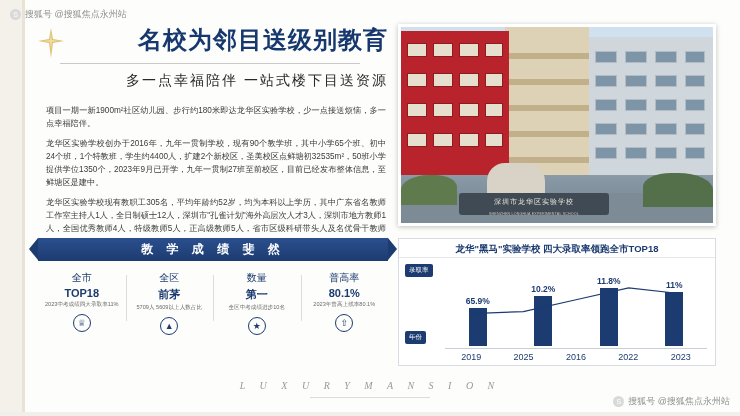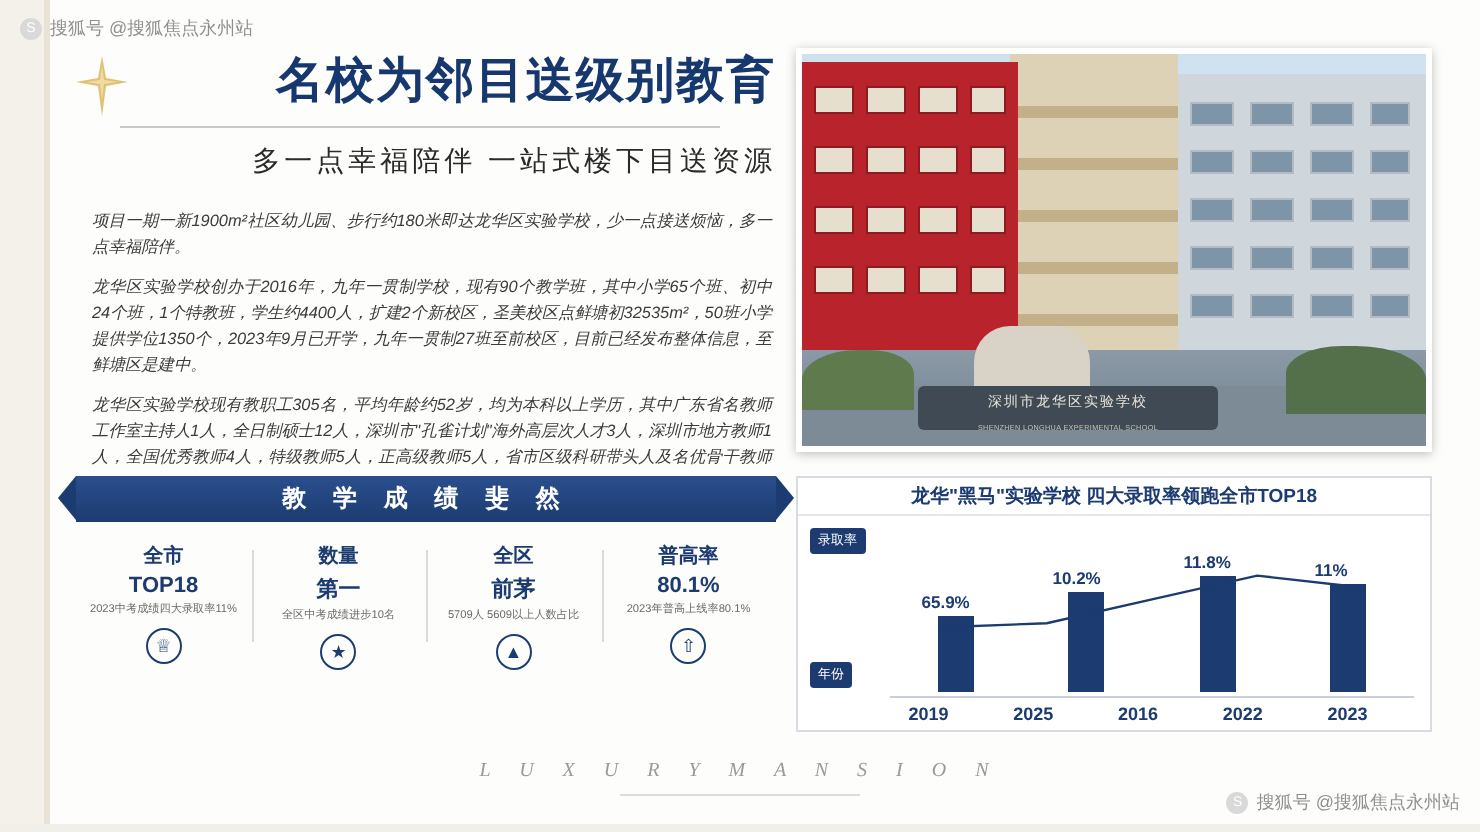--- a/index.html
+++ b/index.html
@@ -60,21 +60,21 @@
   .title-sub {
     margin-left: 22px; margin-top: 8px;
     font-size: 14px; color: #2a2a2a; letter-spacing: 2px;
   }
   
   .body-copy {
     position: absolute; left: 46px; top: 104px; width: 340px;
     font-size: 8.2px; line-height: 1.62; color: #3b3b3b;
     text-align: justify;
   }
-  .body-copy p { margin-bottom: 6px; font-style: italic; }
+  .body-copy p { margin-bottom: 6px; }
   
   .photo-frame {
     position: absolute; left: 398px; top: 24px;
     width: 318px; height: 202px;
     border: 3px solid #ffffff;
     box-shadow: 0 1px 5px rgba(0,0,0,.25);
     overflow: hidden;
     background: #8fa9c4;
   }
   .sky { position: absolute; inset: 0; background: linear-gradient(#cfe0ef, #eaf1f7); }
@@ -136,21 +136,21 @@
   .ach-banner:before { left: -9px; border-right: 9px solid #1c3b70; }
   .ach-banner:after { right: -9px; border-left: 9px solid #1c3b70; }
   .ach-grid {
     display: flex; margin-top: 10px;
   }
   .ach-col { flex: 1; text-align: center; position: relative; }
   .ach-col + .ach-col:before {
     content: ""; position: absolute; left: 0; top: 4px; width: 1px; height: 46px;
     background: #dcdcdc;
   }
-  .ach-label { font-size: 10px; font-weight: bold; color: #1c3b70; }
+  .ach-label { font-size: 10px; font-weight: normal; color: #1c3b70; }
   .ach-value { font-size: 11px; font-weight: bold; color: #1c3b70; margin-top: 2px; }
   .ach-note { font-size: 5.6px; color: #6b6b6b; margin-top: 2px; }
   .ach-icon {
     width: 18px; height: 18px; margin: 5px auto 0;
     border: 1.4px solid #1c3b70; border-radius: 50%;
     color: #1c3b70; font-size: 9px; line-height: 16px;
   }
   
   .chart-panel {
     position: absolute; left: 398px; top: 238px;
@@ -166,33 +166,33 @@
   .axis-tag {
     position: absolute; background: #1c3b70; color: #fff;
     font-size: 6.5px; padding: 2px 4px; border-radius: 2px;
   }
   .tag-rate { left: 6px; top: 6px; }
   .tag-year { left: 6px; bottom: 22px; }
   .bars {
     position: absolute; left: 46px; right: 8px; bottom: 20px; top: 6px;
     display: flex; align-items: flex-end; justify-content: space-around;
   }
-  .bar-col { width: 34px; position: relative; }
+  .bar-col { width: 34px; text-align: center; position: relative; }
   .bar-val {
     font-size: 8.5px; font-weight: bold; color: #1c3b70; margin-bottom: 2px;
   }
   .bar {
     width: 18px; margin: 0 auto; background: #1c3b70;
   }
   .xlabels {
     position: absolute; left: 46px; right: 8px; bottom: 2px; height: 16px;
     display: flex; align-items: center; justify-content: space-around;
     border-top: 1px solid #c9cfd7;
   }
-  .xlab { width: 34px; font-size: 9px; font-weight: bold; color: #1c3b70; }
+  .xlab { width: 34px; text-align: center; font-size: 9px; font-weight: normal; color: #1c3b70; }
   .trend { position: absolute; left: 46px; right: 8px; top: 6px; bottom: 20px; }
   
   .footer {
     position: absolute; left: 0; bottom: 18px; width: 740px; text-align: center;
   }
   .footer-text {
     font-size: 10px; letter-spacing: 6px; color: #9a9a9a;
     font-family: "Liberation Serif", serif;
     font-style: italic;
   }
@@ -306,31 +306,31 @@
     <div class="ach-grid">
 
       <div class="ach-col">
         <div class="ach-label">全市</div>
         <div class="ach-value">TOP18</div>
         <div class="ach-note">2023中考成绩四大录取率11%</div>
         <div class="ach-icon">♕</div>
       </div>
 
       <div class="ach-col">
+        <div class="ach-label">全区</div>
+        <div class="ach-value">前茅</div>
+        <div class="ach-note">5709人 5609以上人数占比</div>
+        <div class="ach-icon">▲</div>
+      </div>
+
+      <div class="ach-col">
         <div class="ach-label">数量</div>
         <div class="ach-value">第一</div>
         <div class="ach-note">全区中考成绩进步10名</div>
         <div class="ach-icon">★</div>
-      </div>
-
-      <div class="ach-col">
-        <div class="ach-label">全区</div>
-        <div class="ach-value">前茅</div>
-        <div class="ach-note">5709人 5609以上人数占比</div>
-        <div class="ach-icon">▲</div>
       </div>
 
       <div class="ach-col">
         <div class="ach-label">普高率</div>
         <div class="ach-value">80.1%</div>
         <div class="ach-note">2023年普高上线率80.1%</div>
         <div class="ach-icon">⇧</div>
       </div>
 
     </div>

